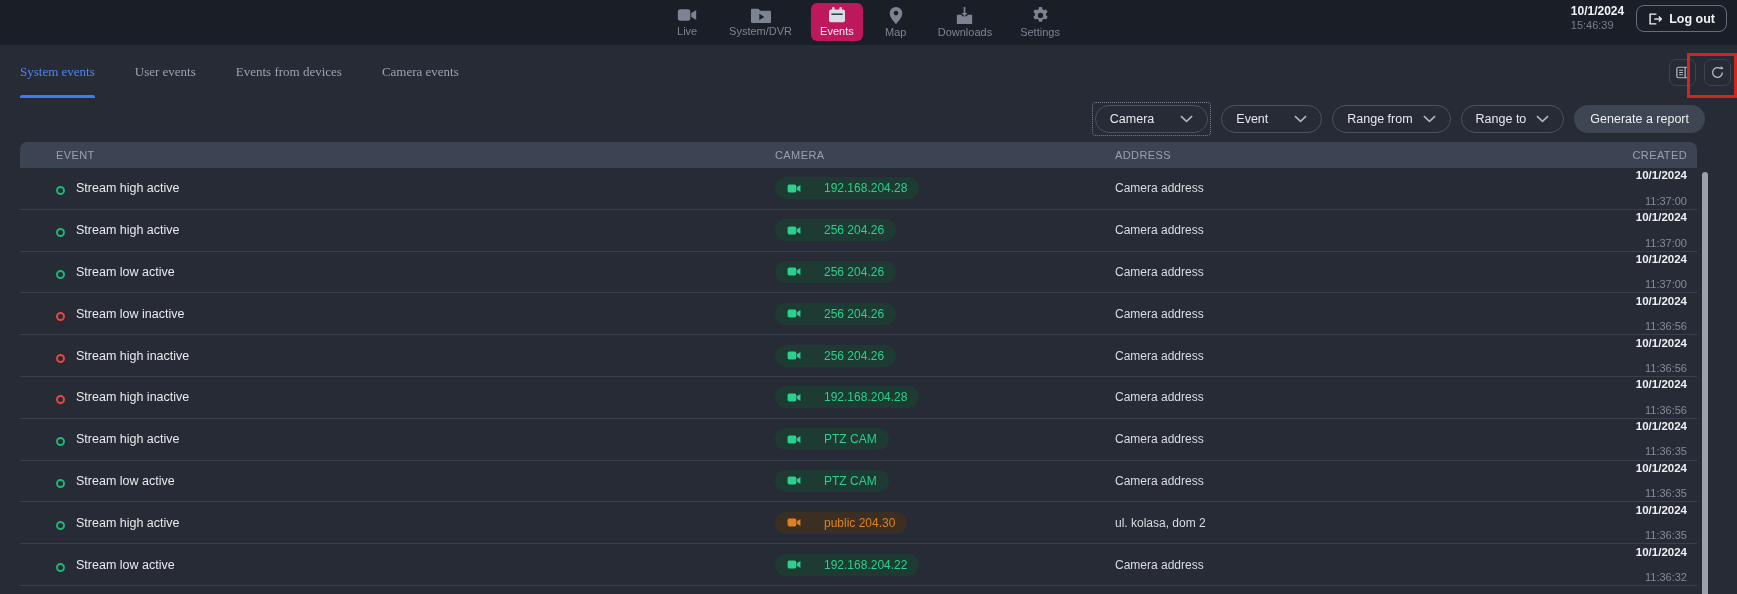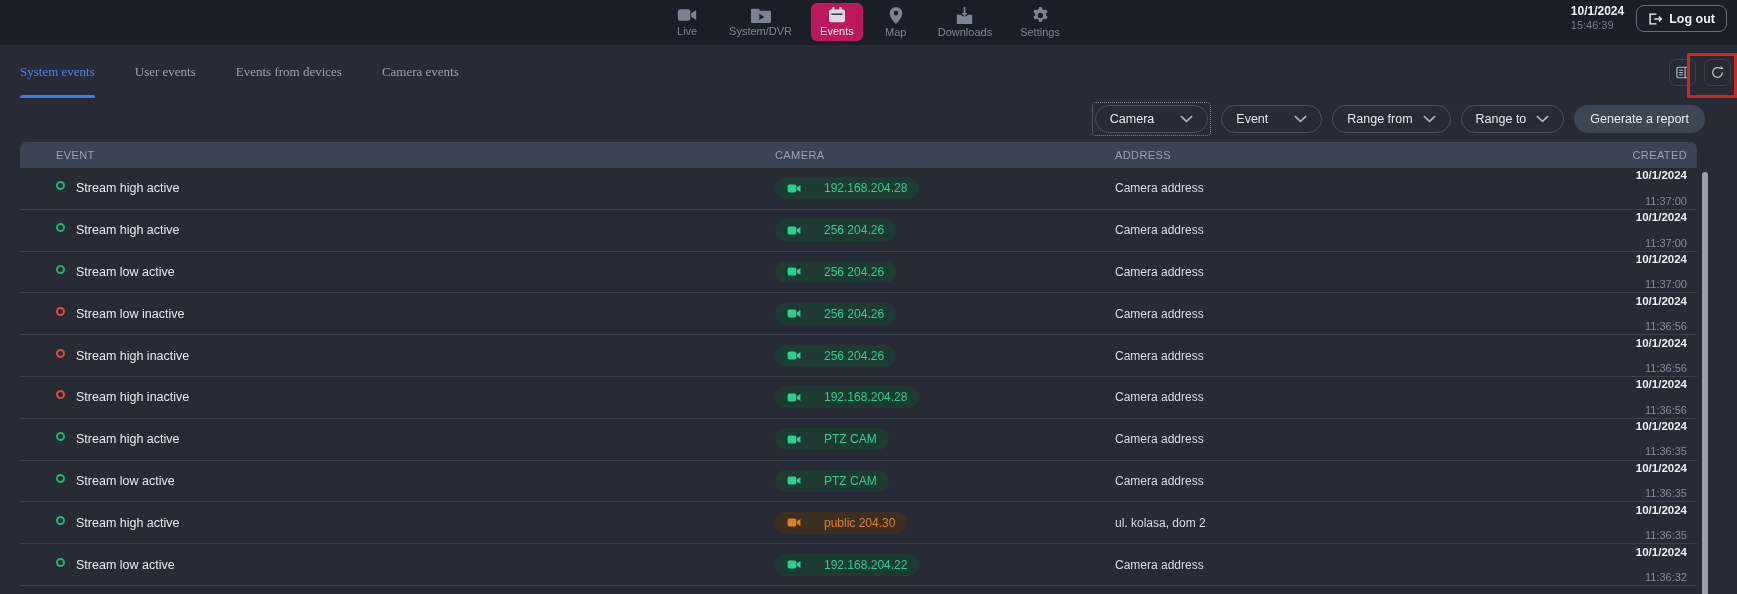--- a/index.html
+++ b/index.html
@@ -54,21 +54,21 @@
 
   
   .table-wrap { position:absolute; left:20px; top:142px; width:1677px; bottom:0; }
   .t-grid { display:grid; grid-template-columns:719px 340px 412px 160px; align-items:center;
             padding-left:36px; padding-right:30px; }
   .t-head { height:26px; background:#3C4352; border-radius:7px 7px 0 0;
             font-size:11px; color:#99A0B0; letter-spacing:.4px; }
   .t-head span { white-space:nowrap; }
   .t-head .col-created { text-align:right; }
   .t-row { height:41.8px; border-bottom:1px solid #3A404C; cursor:pointer; }
-  .ev-cell { display:flex; align-items:flex-start; gap:11px; }
+  .ev-cell { display:flex; align-items:flex-end; gap:11px; }
   .ring { width:9px; height:9px; border-radius:50%; border:2.5px solid #1FB573; flex:0 0 auto; }
   .ring.inactive { border-color:#E8453C; }
   .ev-label { font-size:12.5px; color:#E8EAED; }
   .badge { display:inline-flex; align-items:center; gap:23px; height:22px; padding:0 12px;
            border-radius:11px; font-size:12px; width:max-content; }
   .badge.green { background:#1D3A33; color:#2BD08C; }
   .badge.orange { background:#3A2F22; color:#E0811F; }
   .addr { font-size:12px; color:#D9DCE1; }
   .created { text-align:right; line-height:1.25; }
   .created .c-date { font-size:11.5px; font-weight:bold; color:#EDEFF2; }

